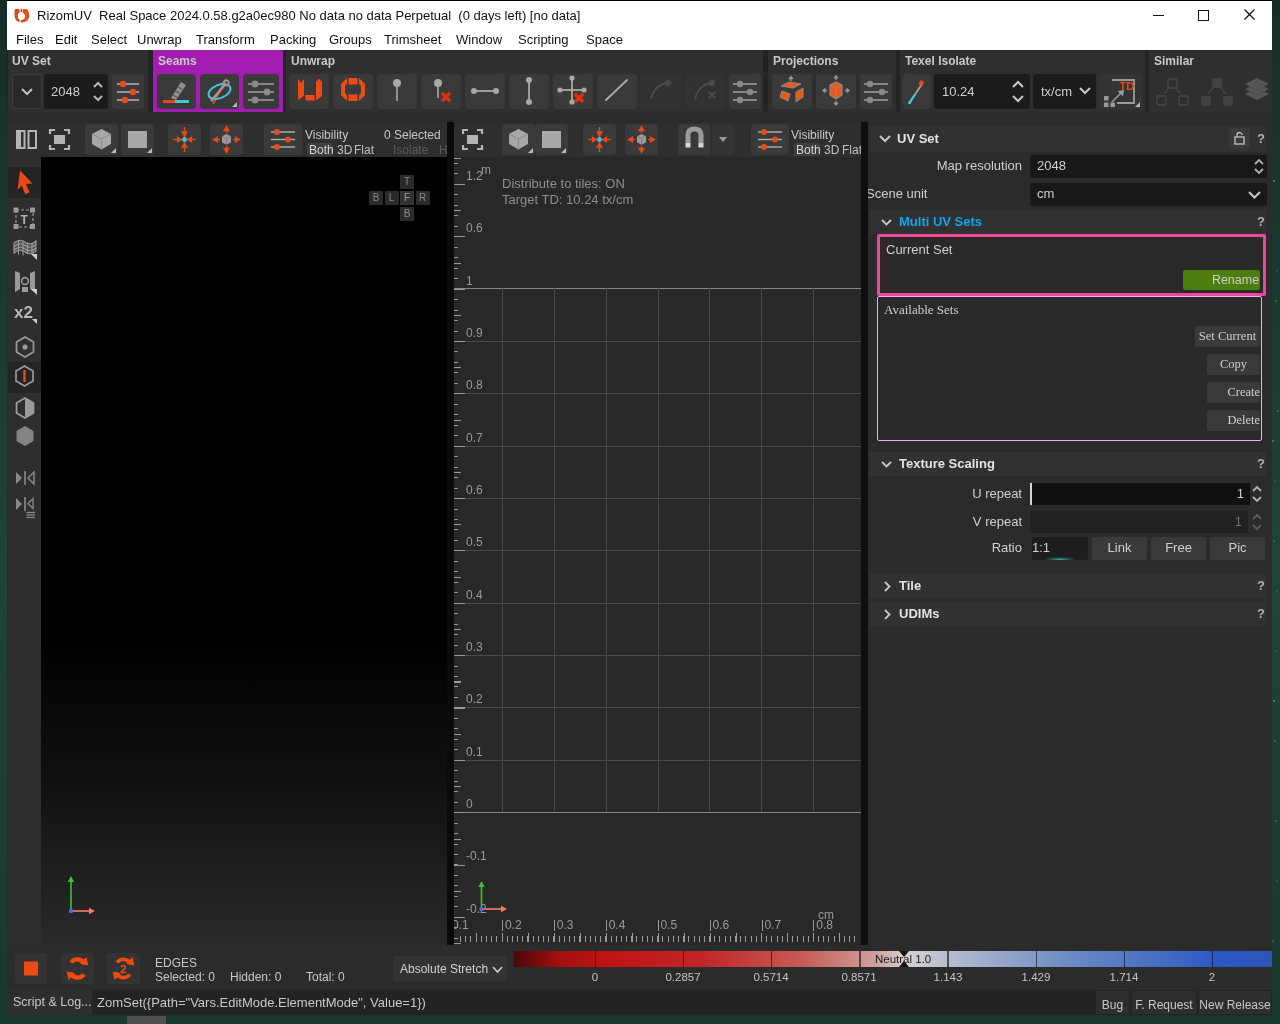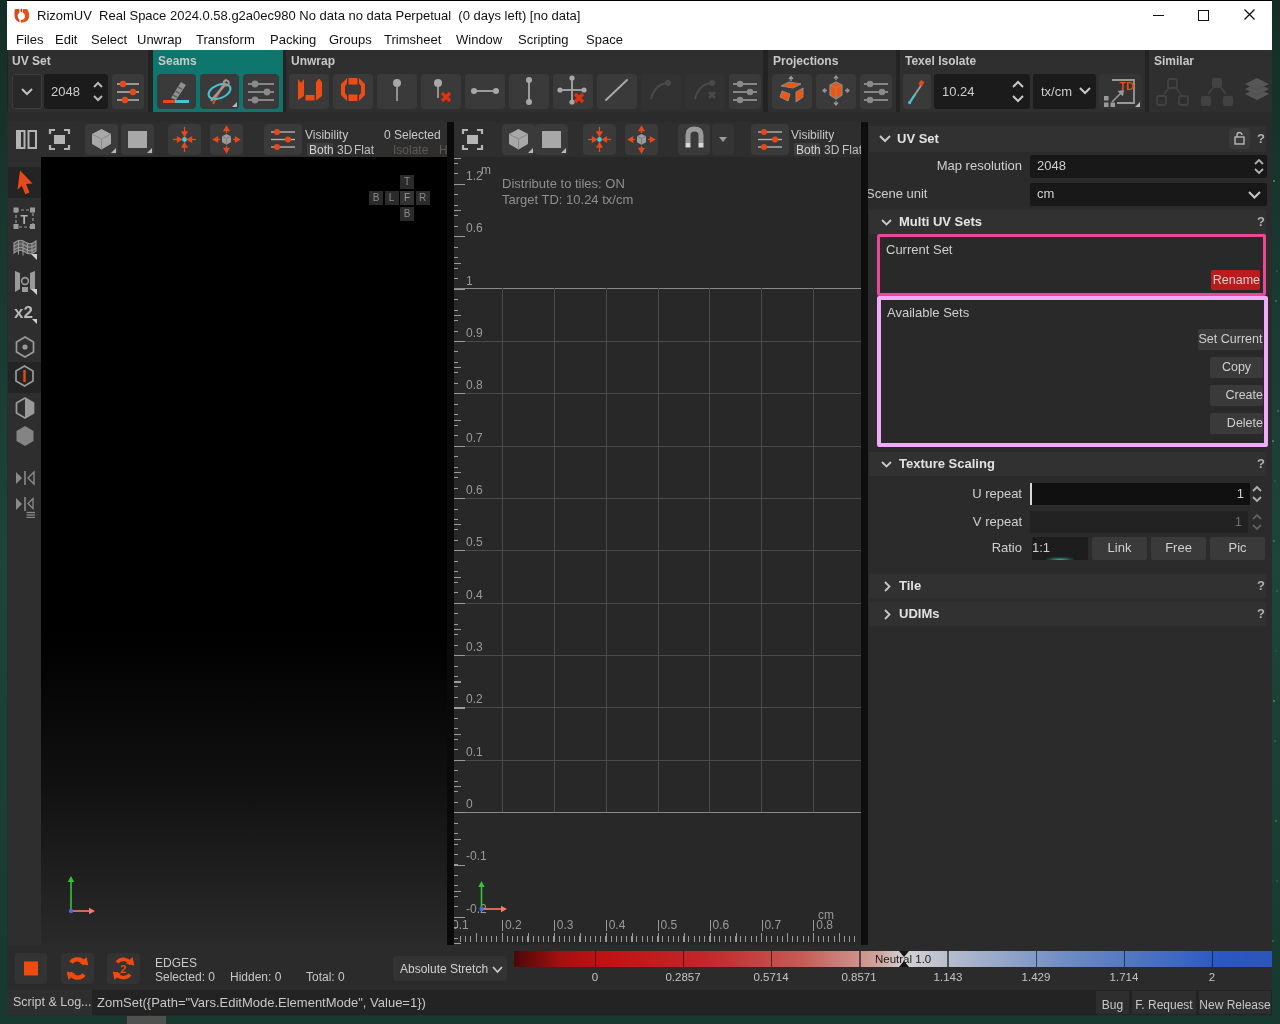--- a/index.html
+++ b/index.html
@@ -74,21 +74,21 @@
         </g>
         <g fill="#e8491a">
           <circle cx="11" cy="10" r="3.2"></circle>
           <circle cx="21" cy="18" r="3.2"></circle>
           <circle cx="13" cy="26" r="3.2"></circle>
         </g>
       </svg>
     </div>
 </div>
 
-<div class="a" style="left:153px;top:50px;width:130px;height:62px;background:#0f766e;">
+<div class="a" style="left:153px;top:50px;width:130px;height:62px;background:#a21caf;">
  <div style="position:absolute;left:5px;top:4px;font-size:12px;font-weight:bold;color:#c8c8c8;">Seams</div>
  <div class="tbtn" style="left:4px;top:24px;width:39px;height:35px;">
   <svg width="39" height="35">
         <g>
   <path d="M14 24 L24 8 L29 11 L19 26 Z" fill="#909090"></path>
   <path d="M16 21 l4 2.4 M18.5 17 l4 2.4 M21 13 l4 2.4" stroke="#5a5a5a" stroke-width="1.4"></path>
   <rect x="6" y="26" width="12" height="3" fill="#e8491a"></rect>
           <rect x="18" y="26" width="14" height="3" fill="#41c6d8"></rect>
         </g>
       </svg>
@@ -686,28 +686,28 @@
  <div style="position:absolute;left:164px;top:61px;width:237px;height:23px;background:#181818;border-radius:2px;">
   <span style="position:absolute;left:7px;top:3px;">cm</span>
   <svg style="position:absolute;right:6px;top:6px;" width="13" height="12">
         <path d="M1 3 l5.5 5.5 5.5-5.5" stroke="#c8c8c8" stroke-width="2" fill="none"></path>
       </svg>
     </div>
  <div style="position:absolute;left:3px;top:88px;width:397px;height:24px;background:#313131;">
   <svg style="position:absolute;left:12px;top:8px;" width="11" height="9">
         <path d="M1 2 l4.5 4.5 4.5-4.5" stroke="#c8c8c8" stroke-width="1.8" fill="none"></path>
       </svg>
-  <span style="position:absolute;left:30px;top:4px;font-weight:bold;color:#e5e5e5;">Multi UV Sets</span>
+  <span style="position:absolute;left:30px;top:4px;font-weight:bold;color:#0ea5e9;">Multi UV Sets</span>
   <span style="position:absolute;left:388px;top:4px;color:#b0b0b0;font-weight:bold;">?</span>
  </div>
  <div style="position:absolute;left:11px;top:112px;width:383px;height:56px;background:#292929;border:3px solid #ec4899;border-radius:2px;">
   <span style="position:absolute;left:6px;top:5px;">Current Set</span>
-  <div style="position:absolute;right:3px;bottom:3px;width:49px;height:20px;background:#b91c1c;border-radius:2px;text-align:right;"><span style="position:relative;top:2px;font-size:12.5px;">Rename</span></div>
+  <div style="position:absolute;right:3px;bottom:3px;width:49px;height:20px;background:#4d7c0f;border-radius:2px;text-align:center;padding-left:28px;"><span style="position:relative;top:2px;font-size:12.5px;">Rename</span></div>
  </div>
- <div style="position:absolute;left:11px;top:174px;width:383px;height:143px;background:#292929;border:4px solid #f0abfc;border-radius:2px;">
+ <div style="position:absolute;left:11px;top:174px;width:383px;height:143px;background:#292929;border:1px solid #f0abfc;border-radius:2px;font-family:Liberation Serif, serif;">
   <span style="position:absolute;left:6px;top:5px;">Available Sets</span>
   <div style="position:absolute;left:317px;top:29px;width:65px;height:21px;background:#3a3a3a;border-radius:2px;text-align:center;"><span style="position:relative;top:2px;font-size:12.5px;">Set Current</span></div>
   <div style="position:absolute;left:329px;top:57px;width:53px;height:21px;background:#3a3a3a;border-radius:2px;text-align:center;"><span style="position:relative;top:2px;font-size:12.5px;">Copy</span></div>
   <div style="position:absolute;left:329px;top:85px;width:53px;height:21px;background:#3a3a3a;border-radius:2px;text-align:right;"><span style="position:relative;top:2px;font-size:12.5px;">Create</span></div>
   <div style="position:absolute;left:329px;top:113px;width:53px;height:21px;background:#3a3a3a;border-radius:2px;text-align:right;"><span style="position:relative;top:2px;font-size:12.5px;">Delete</span></div>
  </div>
  <div style="position:absolute;left:3px;top:330px;width:397px;height:24px;background:#313131;">
   <svg style="position:absolute;left:12px;top:8px;" width="11" height="9">
         <path d="M1 2 l4.5 4.5 4.5-4.5" stroke="#c8c8c8" stroke-width="1.8" fill="none"></path>
       </svg>

